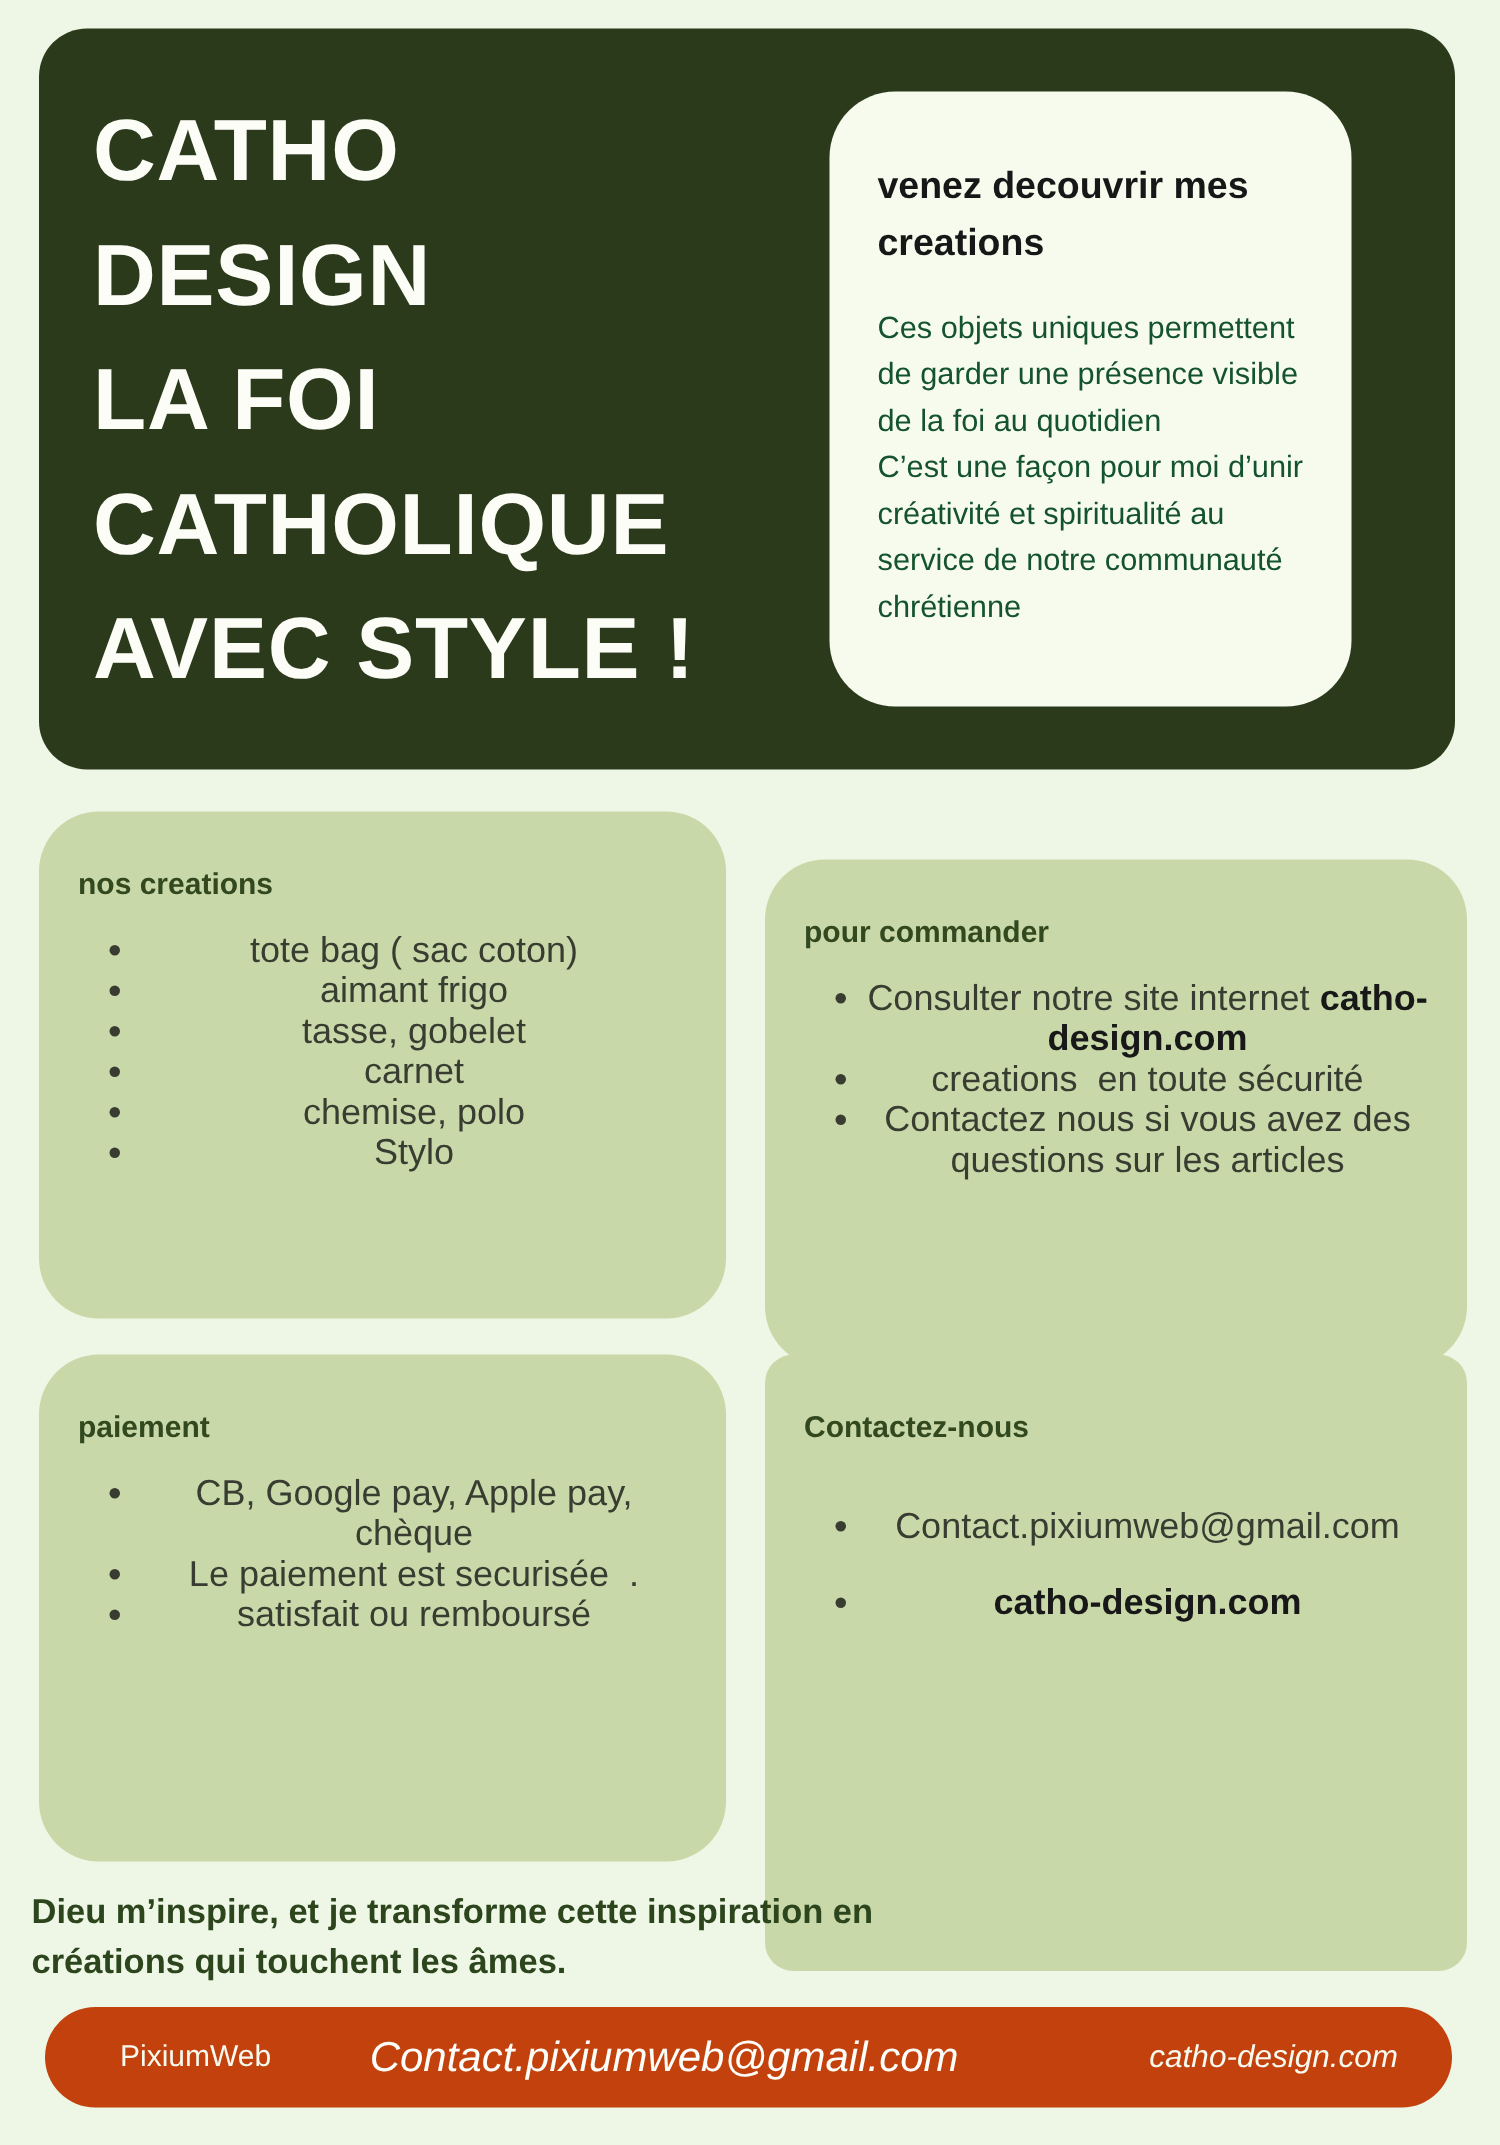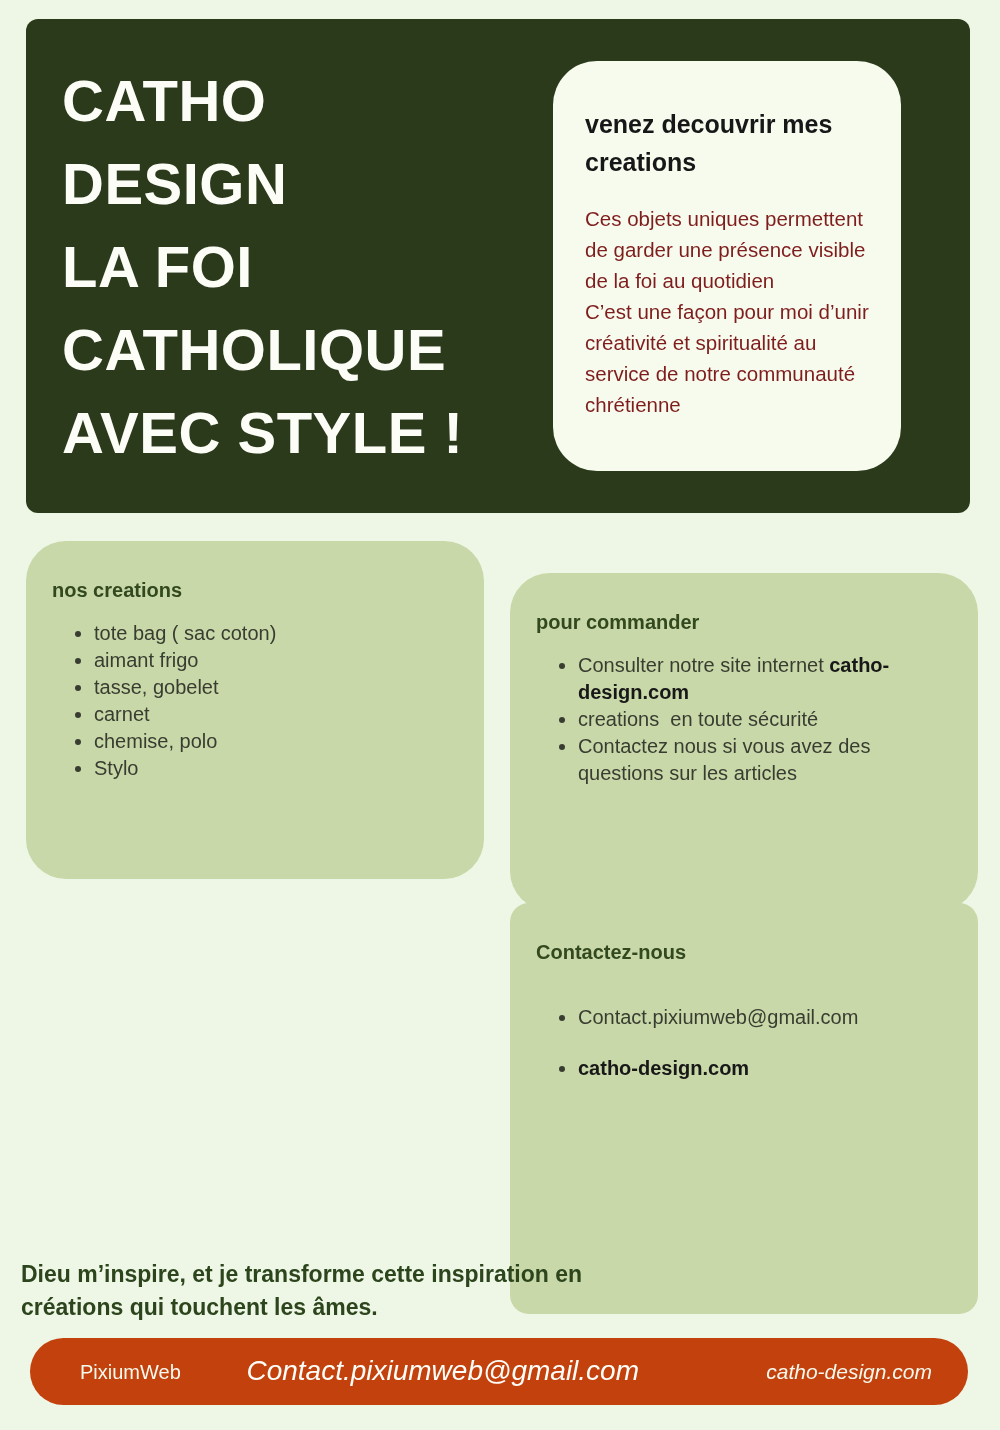--- a/index.html
+++ b/index.html
@@ -13,21 +13,21 @@
     width: 1000px; height: 1430px;
     background: #eef6e5;
     overflow: hidden;
   }
 
   
   .header-panel {
     position: absolute; left: 26px; top: 19px;
     width: 944px; height: 494px;
     background: #2c3a1c;
-    border-radius: 12px;
+    border-radius: 32px;
   }
   .header-title {
     position: absolute; left: 36px; top: 40px;
     margin: 0;
     font-size: 58px; font-weight: 700;
     letter-spacing: 0.5px;
     line-height: 83px;
     color: #fcfdf7;
     white-space: pre-line;
   }
@@ -43,21 +43,21 @@
     margin: 0;
     font-size: 25px; font-weight: 700;
     line-height: 38px;
     color: #171717;
     white-space: pre-line;
   }
   .intro-body {
     margin: 22px 0 0 0;
     font-size: 20.5px;
     line-height: 31px;
-    color: #7f1d1d;
+    color: #14532d;
     white-space: pre-line;
   }
 
   
   .card {
     position: absolute;
     background: #c8d8a8;
     border-radius: 40px;
     padding: 38px 26px 0 26px;
     box-sizing: border-box;
@@ -67,23 +67,24 @@
   .card-paiement  { left: 26px;  top: 903px; width: 458px; height: 338px; }
   .card-contact   { left: 510px; top: 903px; width: 468px; height: 411px; border-radius: 19px; }
   .card-title {
     margin: 0 0 18px 0;
     font-size: 20px; font-weight: 700;
     color: #32481f;
   }
   .card-contact .card-title { margin-bottom: 40px; }
   .card-list {
     margin: 0; padding: 0 0 0 42px;
-    font-size: 20px;
+    font-size: 24px;
     line-height: 27px;
     color: #393d31;
+    text-align: center;
   }
   .card-list li { white-space: pre-wrap; }
   .card-contact .card-list li + li { margin-top: 24px; }
   .card-list .bold { font-weight: 700; color: #181818; }
 
   
   .tagline {
     position: absolute; left: 21px; top: 1258px;
     margin: 0;
     font-size: 23px; font-weight: 700;
@@ -157,20 +158,28 @@
 
   <section class="card card-commander">
     <h2 class="card-title">pour commander</h2>
     <ul class="card-list">
         <li><span>Consulter notre site internet </span><span class="bold">catho-design.com</span></li>
         <li>creations  en toute sécurité</li>
         <li>Contactez nous si vous avez des questions sur les articles</li>
       </ul>
   </section>
 
+  <section class="card card-paiement">
+    <h2 class="card-title">paiement</h2>
+    <ul class="card-list">
+        <li>CB, Google pay, Apple pay, chèque</li>
+        <li>Le paiement est securisée  .</li>
+        <li>satisfait ou remboursé</li>
+      </ul>
+  </section>
 
   <section class="card card-contact">
     <h2 class="card-title">Contactez-nous</h2>
     <ul class="card-list">
         <li>Contact.pixiumweb@gmail.com</li>
         <li><span class="bold">catho-design.com</span></li>
       </ul>
   </section>
 
   <p class="tagline">Dieu m’inspire, et je transforme cette inspiration en

